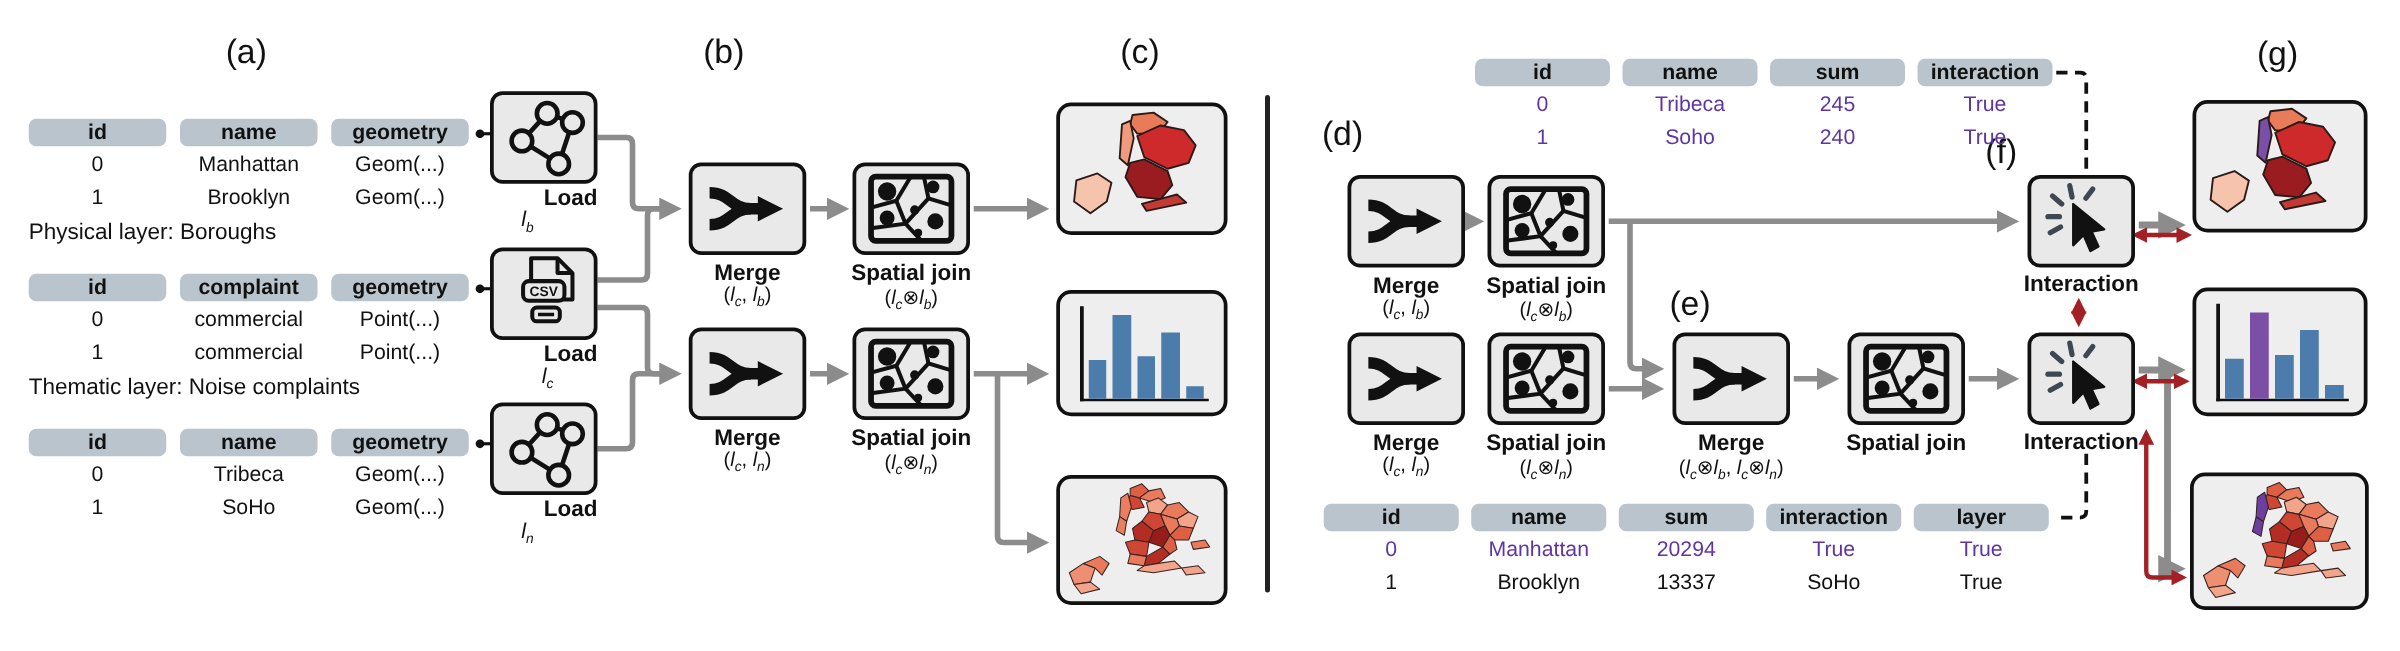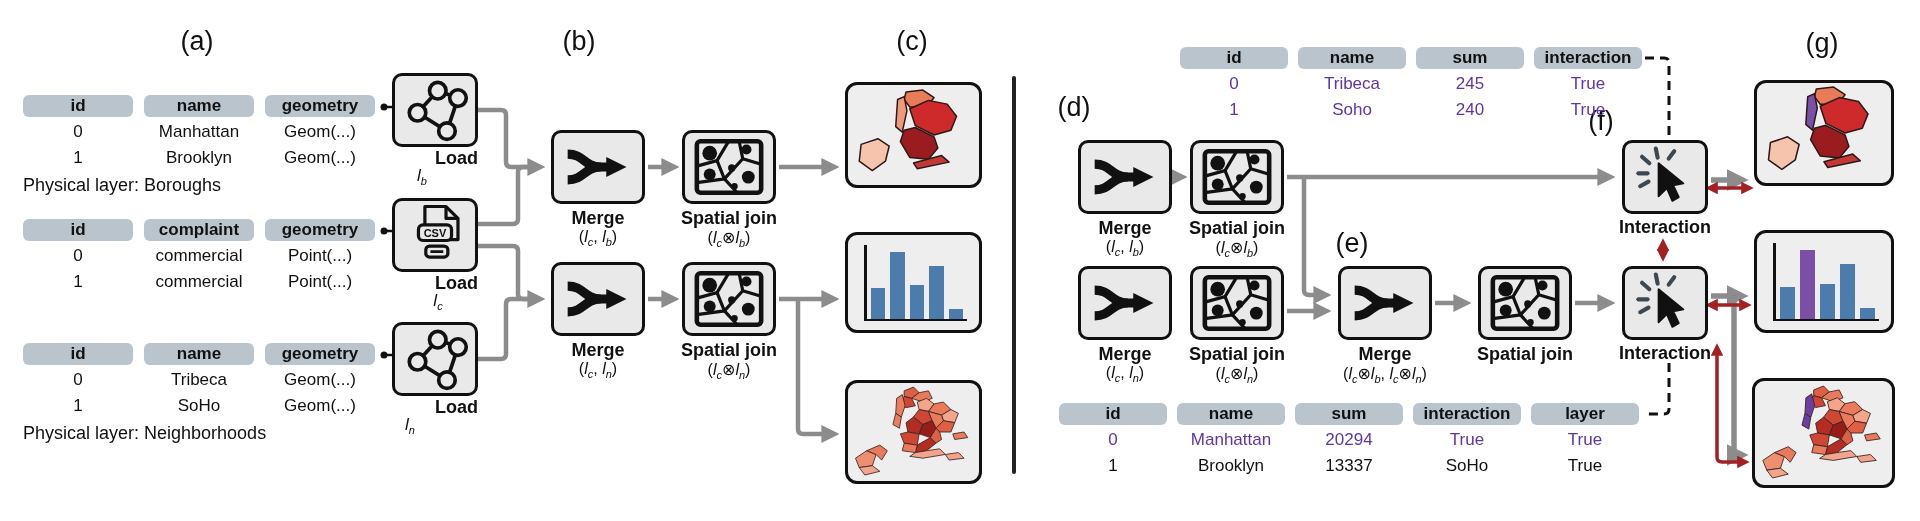--- a/index.html
+++ b/index.html
@@ -235,33 +235,33 @@
   <div class="dtable t3" style="left:23px;top:219px">
     <div class="pill">id</div>
     <div class="pill">complaint</div>
     <div class="pill">geometry</div>
     <div class="cell">0</div>
     <div class="cell">commercial</div>
     <div class="cell">Point(...)</div>
     <div class="cell">1</div>
     <div class="cell">commercial</div>
     <div class="cell">Point(...)</div>
+    <div class="tcap">Thematic layer: Noise complaints</div>
   </div>
 
   <div class="dtable t3" style="left:23px;top:343px">
     <div class="pill">id</div>
     <div class="pill">name</div>
     <div class="pill">geometry</div>
     <div class="cell">0</div>
     <div class="cell">Tribeca</div>
     <div class="cell">Geom(...)</div>
     <div class="cell">1</div>
     <div class="cell">SoHo</div>
     <div class="cell">Geom(...)</div>
-    <div class="tcap">Physical layer: Neighborhoods</div>
   </div>
 
   <div class="node node-sm" style="left:392px;top:73px">
     <svg class="nicon" viewBox="0 0 86 74">
         <use href="#ic-graph"></use>
       </svg>
   </div>
   <div class="loadlabel" style="left:398px;top:148px;width:80px">Load</div>
   <div class="loadsub" style="left:392px;top:166px;width:60px"><span class="fl">l</span><sub>b</sub></div>
 
@@ -272,21 +272,21 @@
   </div>
   <div class="loadlabel" style="left:398px;top:273px;width:80px">Load</div>
   <div class="loadsub" style="left:408px;top:291px;width:60px"><span class="fl">l</span><sub>c</sub></div>
 
   <div class="node node-sm" style="left:392px;top:322px">
     <svg class="nicon" viewBox="0 0 86 74">
         <use href="#ic-graph"></use>
       </svg>
   </div>
   <div class="loadlabel" style="left:398px;top:397px;width:80px">Load</div>
-  <div class="loadsub" style="left:380px;top:415px;width:60px"><span class="fl">l</span><sub>n</sub></div>
+  <div class="loadsub" style="left:392px;top:415px;width:60px"><span class="fl">l</span><sub>n</sub></div>
 
   <div class="node" style="left:551px;top:130px">
     <svg class="nicon" viewBox="0 0 94 74">
         <use href="#ic-merge"></use>
       </svg>
   </div>
   <div class="nlabel" style="left:539px;top:208px;width:118px">Merge</div>
   <div class="formula" style="left:539px;top:228px;width:118px"><span>(</span><span class="fl">l</span><sub>c</sub><span>, </span><span class="fl">l</span><sub>b</sub><span>)</span></div>
 
   <div class="node" style="left:682px;top:130px">

